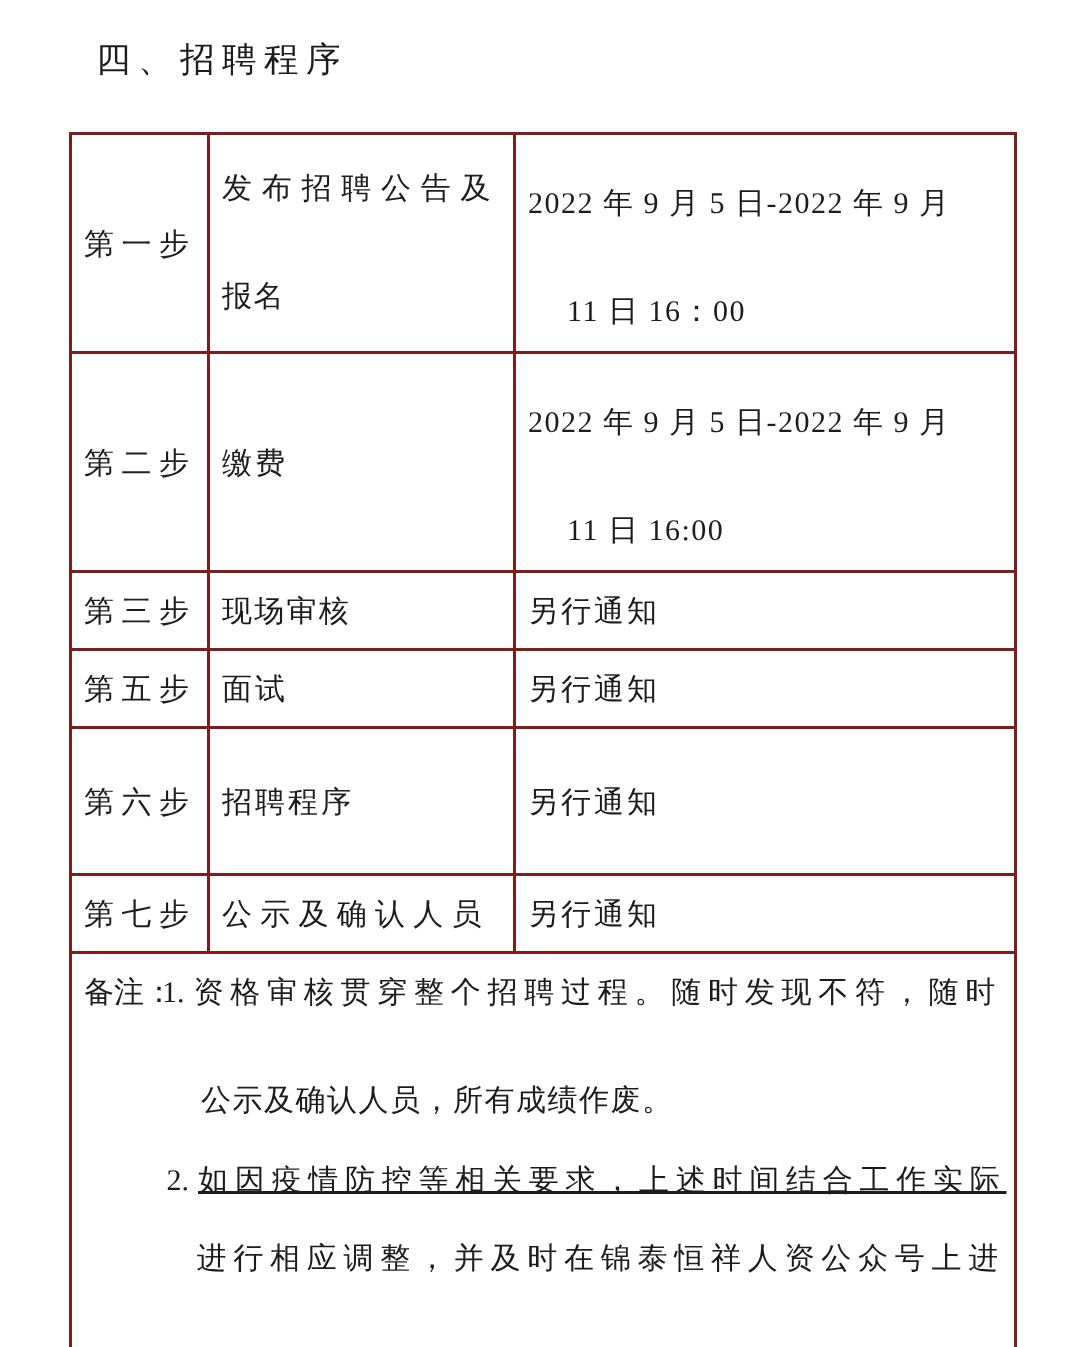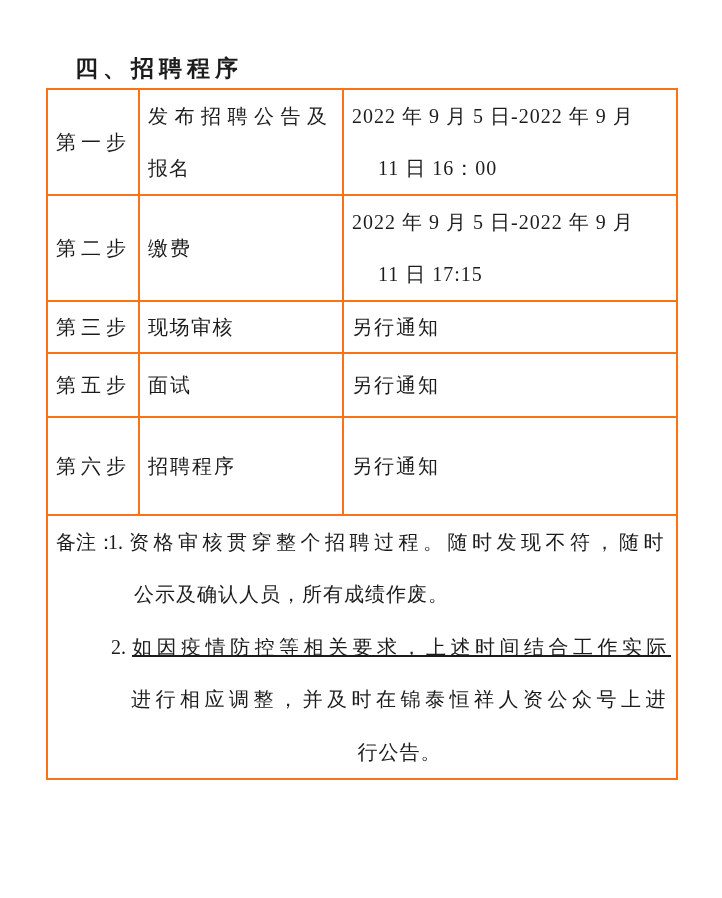--- a/index.html
+++ b/index.html
@@ -3,41 +3,40 @@
 <meta charset="utf-8">
 <style>
   html,body{margin:0;padding:0;background:#fff;}
   body{
     width:722px;height:898px;position:relative;overflow:hidden;
     font-family:"Liberation Serif","DejaVu Serif",serif;
     color:#1c1c1c;
     -webkit-font-smoothing:antialiased;
   }
   .heading{
-    position:absolute;left:75px;top:24px;
-    font-size:23px;font-weight:bold;letter-spacing:5px;
+    position:absolute;left:64px;top:24px;
+    font-size:23px;font-weight:normal;letter-spacing:5px;
     white-space:nowrap;
-    margin-top:29px;
   }
   table.sched{
     position:absolute;left:46px;top:88px;width:630px;
     border-collapse:collapse;table-layout:fixed;
   }
   table.sched td{
-    border:2px solid #f97316;
+    border:2px solid #7f1d1d;
     vertical-align:middle;
     font-size:20px;
     padding:0 8px;
     overflow:hidden;
   }
   td.step span{letter-spacing:5px;white-space:nowrap;}
   td.task{padding-left:8px;}
   td.time{font-size:21px;}
   .ln{line-height:52px;white-space:nowrap;}
-  .ls1{letter-spacing:1px;}
+  .ls1{letter-spacing:1px;margin-top:20px;}
   .ls15{letter-spacing:1.5px;}
   .ls2{letter-spacing:2px;}
   .ls45{letter-spacing:4.5px;}
   .ls55{letter-spacing:5.5px;}
   .ls65{letter-spacing:6.5px;}
   .ind26{padding-left:26px;}
   td.notes{
     vertical-align:top;
     padding:2px 8px 0 10px;
   }
@@ -69,36 +68,41 @@
       <td class="time">
         <div class="ln ls1">2022 年 9 月 5 日-2022 年 9 月</div>
         <div class="ln ls1 ind26">11 日 16：00</div>
       </td>
     </tr>
     <tr style="height:103px">
       <td class="step"><span>第二步</span></td>
       <td class="task ls2">缴费</td>
       <td class="time">
         <div class="ln ls1">2022 年 9 月 5 日-2022 年 9 月</div>
-        <div class="ln ls1 ind26">11 日 17:15</div>
+        <div class="ln ls1 ind26">11 日 16:00</div>
       </td>
     </tr>
     <tr style="height:52px">
       <td class="step"><span>第三步</span></td>
       <td class="task ls15">现场审核</td>
       <td class="time ls2">另行通知</td>
     </tr>
-    <tr style="height:64px">
+    <tr style="height:52px">
       <td class="step"><span>第五步</span></td>
       <td class="task ls2">面试</td>
       <td class="time ls2">另行通知</td>
     </tr>
     <tr style="height:98px">
       <td class="step"><span>第六步</span></td>
       <td class="task ls2">招聘程序</td>
+      <td class="time ls2">另行通知</td>
+    </tr>
+    <tr style="height:52px">
+      <td class="step"><span>第七步</span></td>
+      <td class="task ls55">公示及确认人员</td>
       <td class="time ls2">另行通知</td>
     </tr>
     <tr style="height:260px">
       <td class="notes" colspan="3">
         <div class="note-line">
           <span class="note-label">备注：</span><span class="note-num">1.</span><span class="ls45">资格审核贯穿整个招聘过程。随时发现不符，随时</span>
         </div>
         <div class="note-line ind78 ls1">公示及确认人员，所有成绩作废。</div>
         <div class="note-line ind55">
           <span class="note-num">2.</span><span class="ls45">如因疫情防控等相关要求，上述时间结合工作实际</span>

